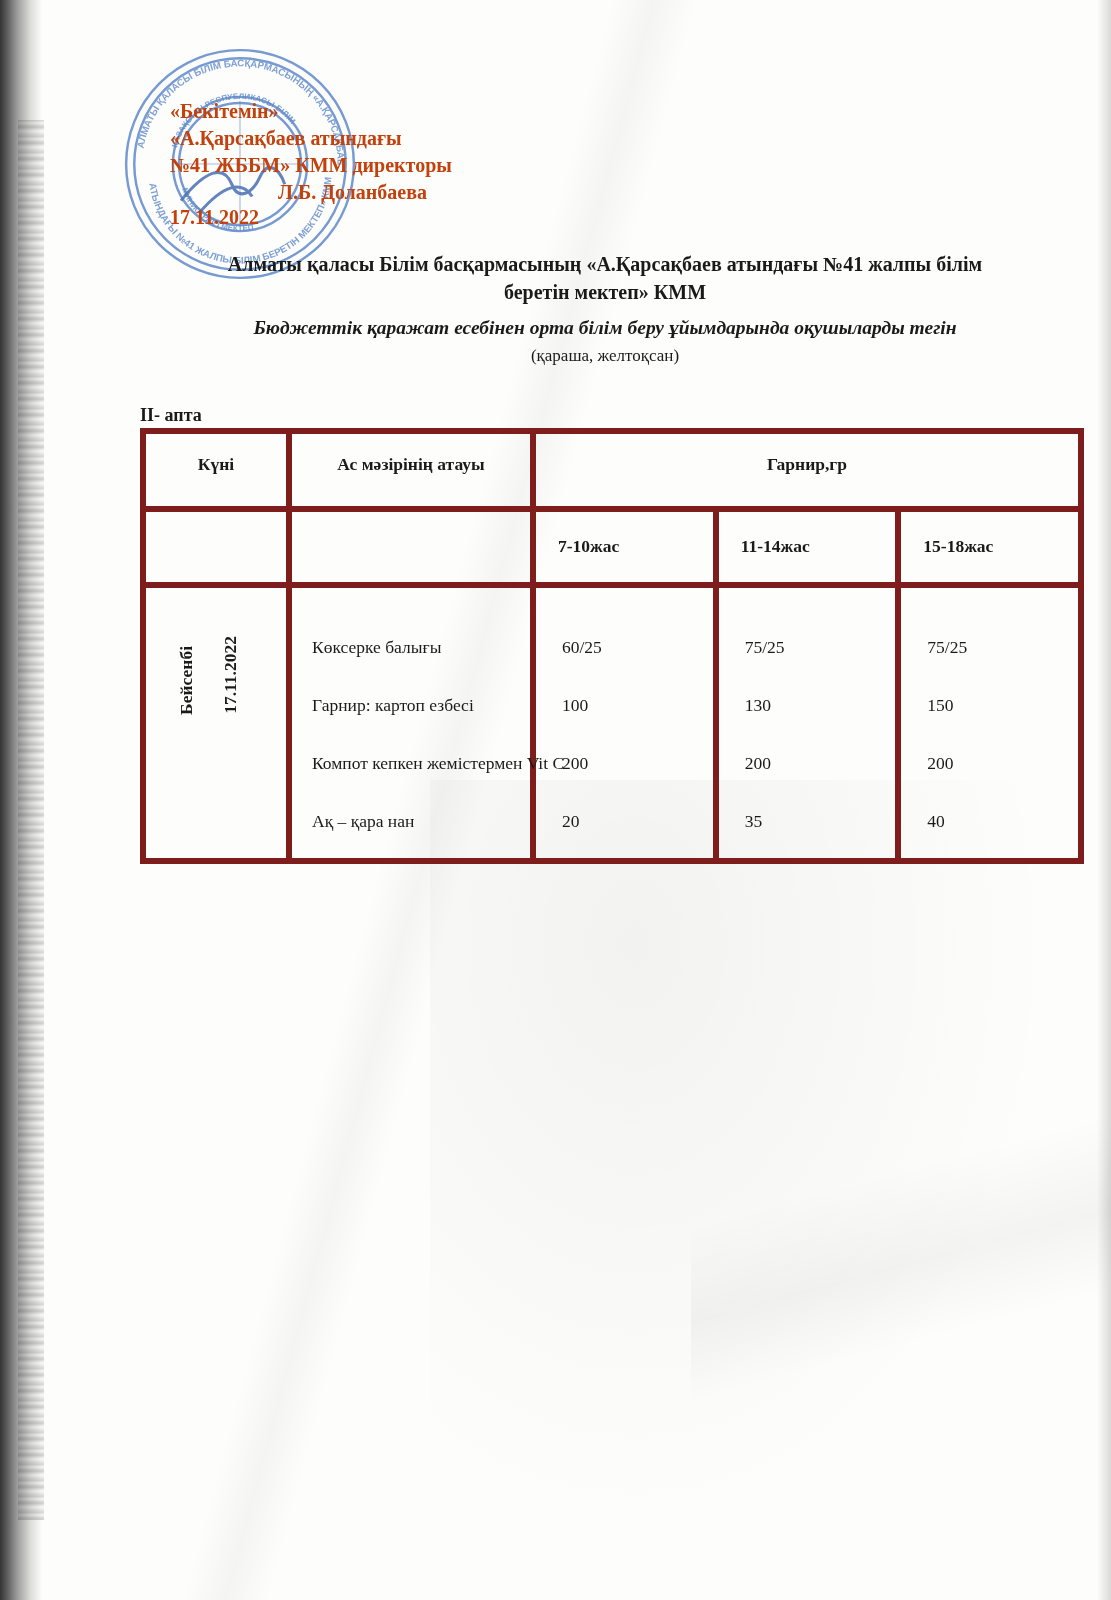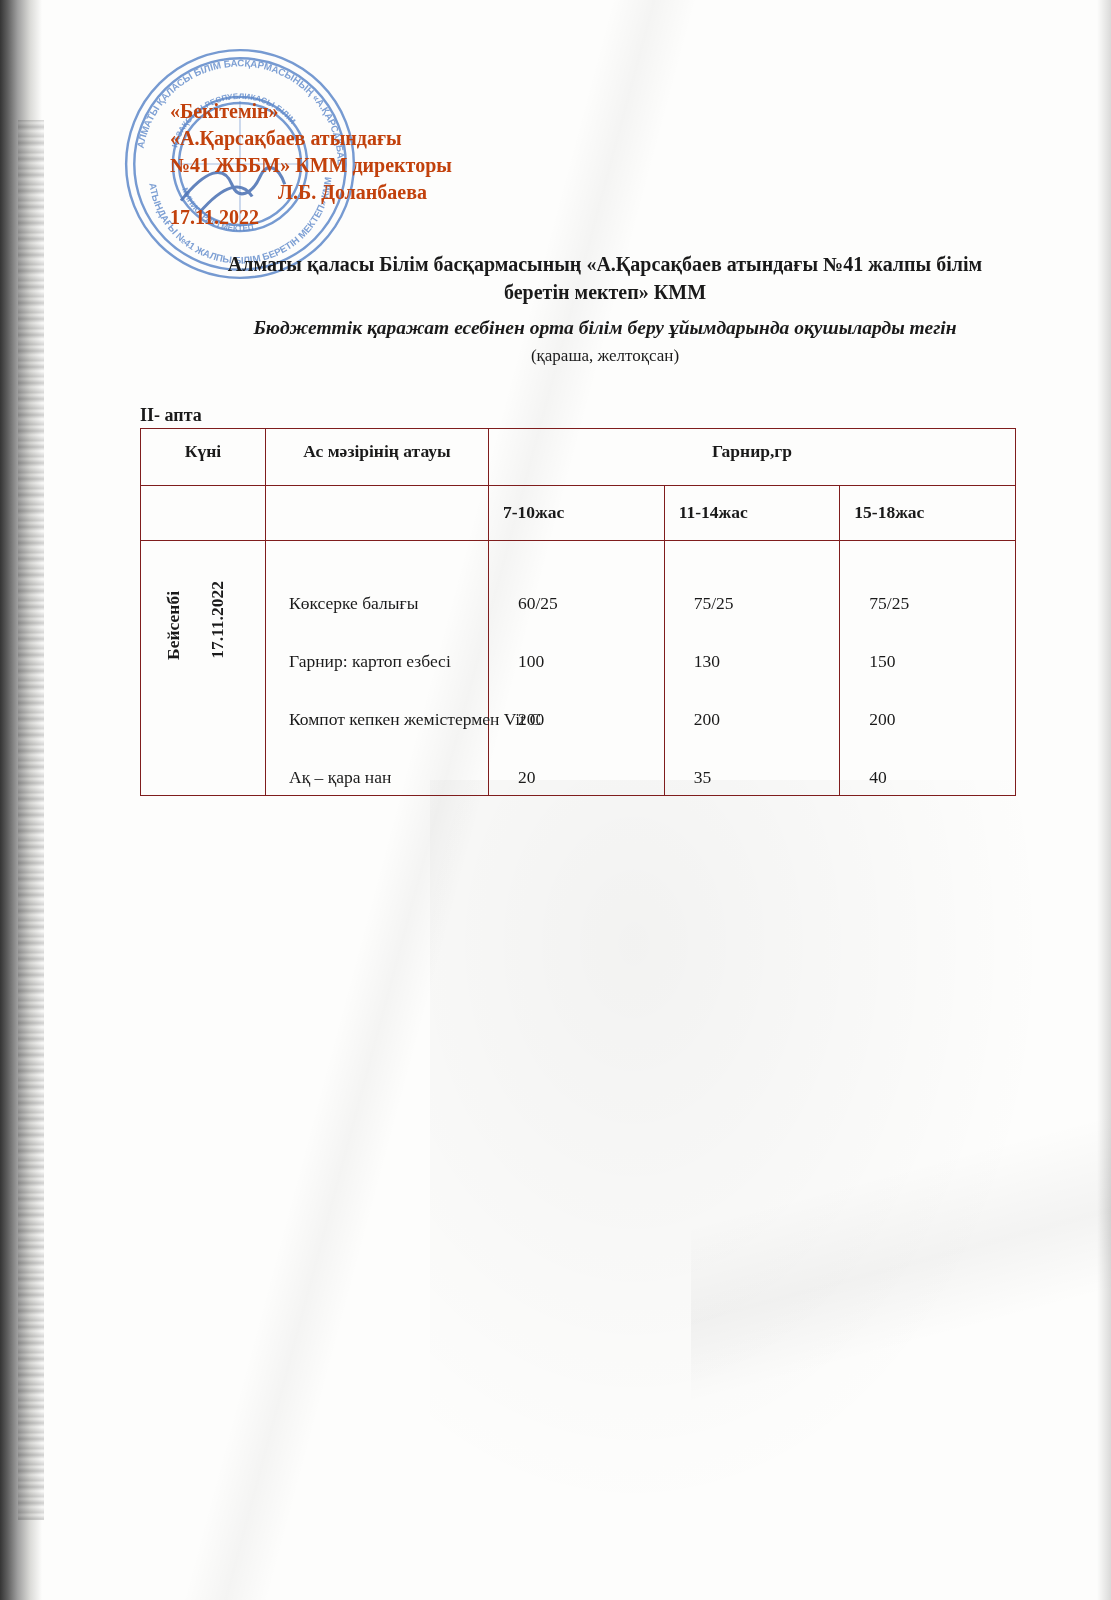--- a/index.html
+++ b/index.html
@@ -124,22 +124,22 @@
   .menu-table {
     position: absolute;
     left: 140px;
     top: 428px;
     width: 872px;
     border-collapse: collapse;
     table-layout: fixed;
     font-size: 17.5px;
   }
   .menu-table td, .menu-table th {
-    border: 1px solid #7f1d1d;
-    padding: 0;
+    border: 6px solid #7f1d1d;
+    padding: 8px;
     vertical-align: top;
   }
   .menu-table th {
     font-weight: bold;
     text-align: center;
   }
   .h-day    { width: 124px; }
   .h-dish   { width: 222px; }
   .h-amount { width: 526px; }
   .c-a1 { width: 178px; }
@@ -170,21 +170,21 @@
     font-size: 17.5px;
     writing-mode: vertical-rl;
     transform: rotate(180deg);
     white-space: nowrap;
   }
   .vert.day  { left: 22px;  top: 50px; }
   .vert.date { left: 66px;  top: 40px; }
 
   .dish-list, .amt-list {
     list-style: none;
-    margin: 11px;
+    margin: 0;
     padding: 0;
   }
   .dish-list li, .amt-list li {
     height: 58px;
     line-height: 58px;
     white-space: nowrap;
   }
 </style>
 </head>
 <body>

